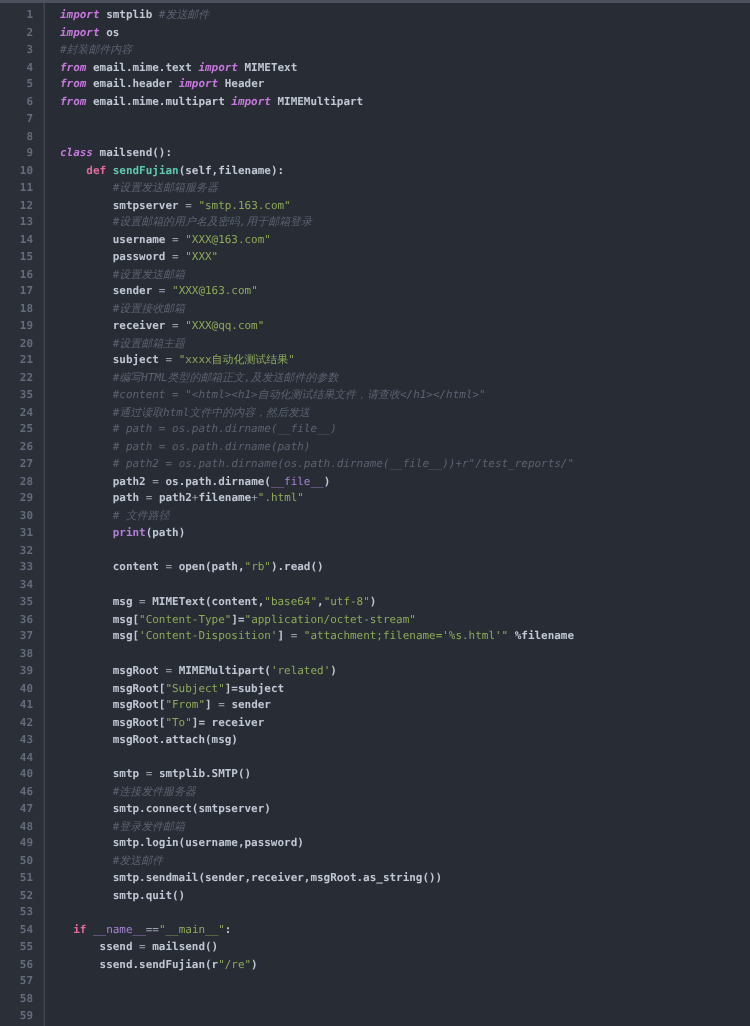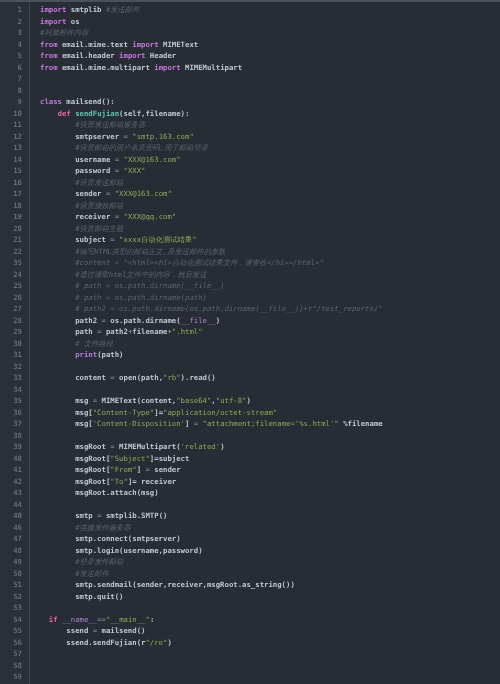--- a/index.html
+++ b/index.html
@@ -49,21 +49,21 @@
     font-family: "DejaVu Sans Mono", "Liberation Mono", monospace;
   }
   .cl {
     height: 11.5px;
     line-height: 11.5px;
     white-space: pre;
     color: #abb2bf;
     padding-left: 9px;
   }
   .tok { white-space: pre; }
-  .kw      { color: #c678dd; font-weight: bold; }   
+  .kw      { color: #c678dd; font-weight: bold; font-style: italic; }   
   .kw2     { color: #e06c9a; font-weight: bold; }   
   .fn      { color: #5fc9b0; font-weight: bold; }
   .str     { color: #8fa95a; }
   .com     { color: #5b6271; font-style: italic; }
   .op      { color: #9aa3b2; }
   .bi      { color: #b07fd8; font-weight: bold; }   
   .dun     { color: #a884d4; }
   .plain   { color: #c0c7d4; font-weight: bold; }
 </style>
 </head>
@@ -174,22 +174,22 @@
       <div class="cl">&nbsp;</div>
       <div class="cl"><span class="tok plain">        msgRoot </span><span class="tok op">= </span><span class="tok plain">MIMEMultipart(</span><span class="tok str">'related'</span><span class="tok plain">)</span></div>
       <div class="cl"><span class="tok plain">        msgRoot[</span><span class="tok str">"Subject"</span><span class="tok plain">]=subject</span></div>
       <div class="cl"><span class="tok plain">        msgRoot[</span><span class="tok str">"From"</span><span class="tok plain">] </span><span class="tok op">= </span><span class="tok plain">sender</span></div>
       <div class="cl"><span class="tok plain">        msgRoot[</span><span class="tok str">"To"</span><span class="tok plain">]= receiver</span></div>
       <div class="cl"><span class="tok plain">        msgRoot.attach(msg)</span></div>
       <div class="cl">&nbsp;</div>
       <div class="cl"><span class="tok plain">        smtp </span><span class="tok op">= </span><span class="tok plain">smtplib.SMTP()</span></div>
       <div class="cl"><span class="tok plain">        </span><span class="tok com">#连接发件服务器</span></div>
       <div class="cl"><span class="tok plain">        smtp.connect(smtpserver)</span></div>
+      <div class="cl"><span class="tok plain">        </span><span class="tok com">#登录发件邮箱</span></div>
       <div class="cl"><span class="tok plain">        smtp.login(username,password)</span></div>
-      <div class="cl"><span class="tok plain">        </span><span class="tok com">#登录发件邮箱</span></div>
       <div class="cl"><span class="tok plain">        </span><span class="tok com">#发送邮件</span></div>
       <div class="cl"><span class="tok plain">        smtp.sendmail(sender,receiver,msgRoot.as_string())</span></div>
       <div class="cl"><span class="tok plain">        smtp.quit()</span></div>
       <div class="cl">&nbsp;</div>
       <div class="cl"><span class="tok plain">  </span><span class="tok kw2">if</span><span class="tok plain"> </span><span class="tok dun">__name__</span><span class="tok op">==</span><span class="tok str">"__main__"</span><span class="tok plain">:</span></div>
       <div class="cl"><span class="tok plain">      ssend </span><span class="tok op">= </span><span class="tok plain">mailsend()</span></div>
       <div class="cl"><span class="tok plain">      ssend.sendFujian(r</span><span class="tok str">"/re"</span><span class="tok plain">)</span></div>
     </div>
 </div>
 

